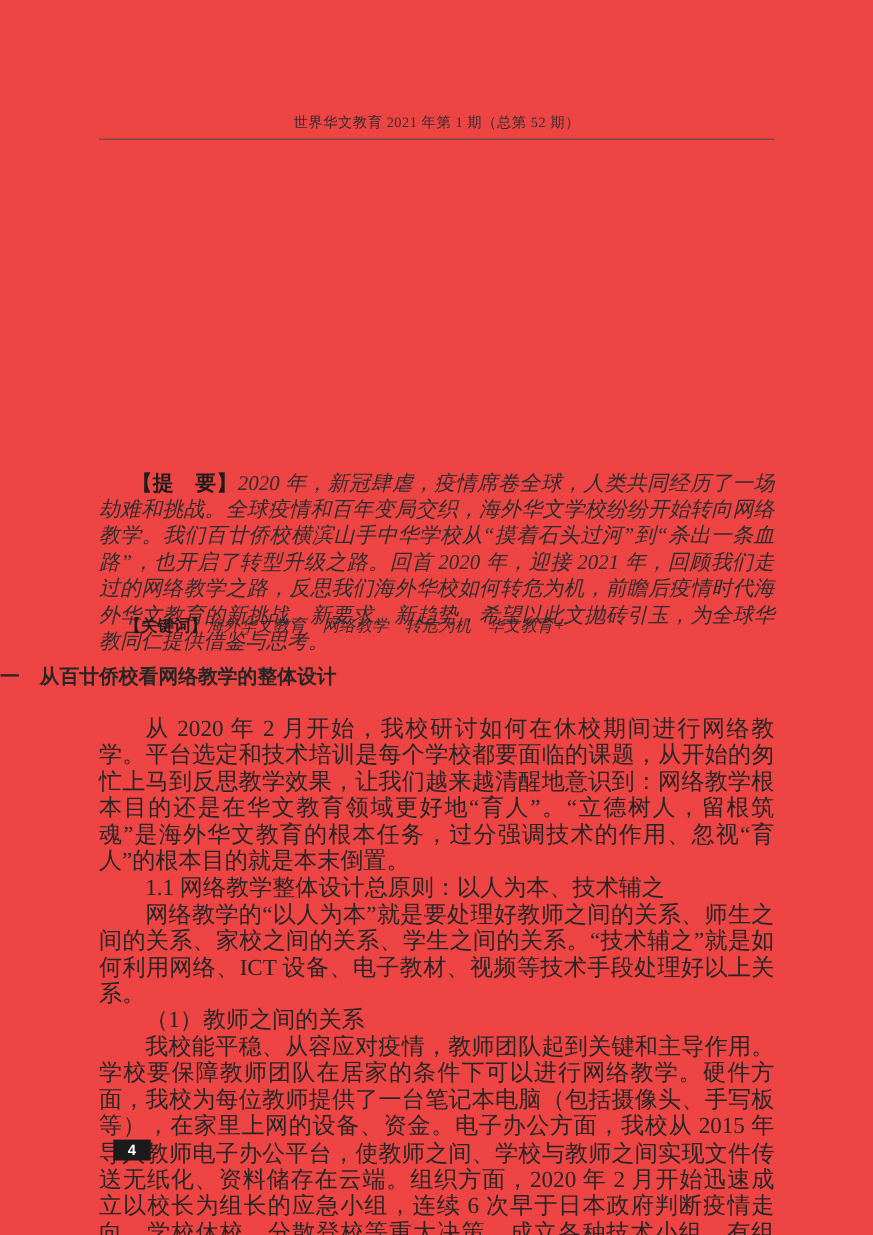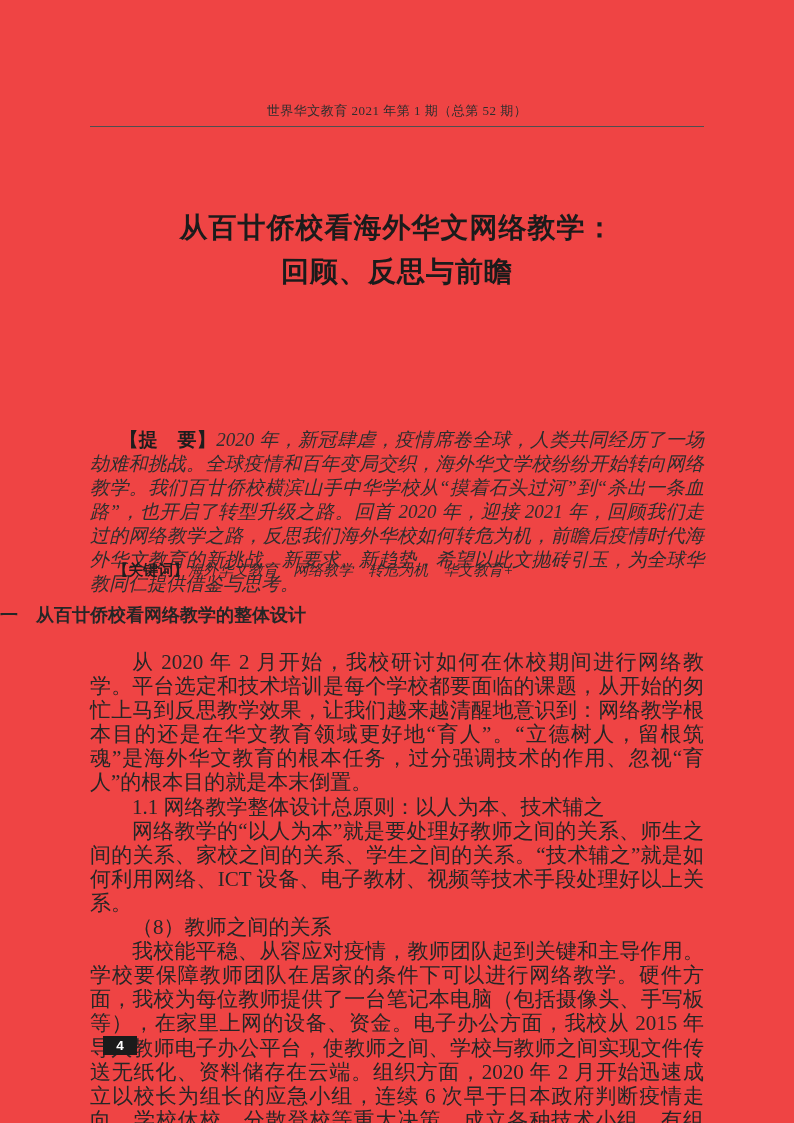--- a/index.html
+++ b/index.html
@@ -120,39 +120,35 @@
 </style>
 </head>
 <body>
 
 <div class="page">
 
   <div class="journal-header">世界华文教育 2021 年第 1 期（总第 52 期）</div>
 
   <div class="header-rule"></div>
 
-  <h1 class="article-title">
-    <span>从百廿侨校看海外华文网络教学：</span><br>
-    <span>回顾、反思与前瞻</span>
-  </h1>
 
 
   <div class="abstract-block">
     <span class="block-label">【提　要】</span><span>2020 年，新冠肆虐，疫情席卷全球，人类共同经历了一场劫难和挑战。全球疫情和百年变局交织，海外华文学校纷纷开始转向网络教学。我们百廿侨校横滨山手中华学校从“摸着石头过河”到“杀出一条血路”，也开启了转型升级之路。回首 2020 年，迎接 2021 年，回顾我们走过的网络教学之路，反思我们海外华校如何转危为机，前瞻后疫情时代海外华文教育的新挑战、新要求、新趋势，希望以此文抛砖引玉，为全球华教同仁提供借鉴与思考。</span>
   </div>
 
   <div class="keywords-line">
     <span class="block-label">【关键词】</span><span>海外华文教育　网络教学　转危为机　华文教育+</span>
   </div>
 
   <h2 class="section-heading">一　从百廿侨校看网络教学的整体设计</h2>
 
   <div class="body-text">
     <p>从 2020 年 2 月开始，我校研讨如何在休校期间进行网络教学。平台选定和技术培训是每个学校都要面临的课题，从开始的匆忙上马到反思教学效果，让我们越来越清醒地意识到：网络教学根本目的还是在华文教育领域更好地“育人”。“立德树人，留根筑魂”是海外华文教育的根本任务，过分强调技术的作用、忽视“育人”的根本目的就是本末倒置。</p>
     <p>1.1 网络教学整体设计总原则：以人为本、技术辅之</p>
     <p>网络教学的“以人为本”就是要处理好教师之间的关系、师生之间的关系、家校之间的关系、学生之间的关系。“技术辅之”就是如何利用网络、ICT 设备、电子教材、视频等技术手段处理好以上关系。</p>
-    <p>（8）教师之间的关系</p>
+    <p>（1）教师之间的关系</p>
     <p>我校能平稳、从容应对疫情，教师团队起到关键和主导作用。学校要保障教师团队在居家的条件下可以进行网络教学。硬件方面，我校为每位教师提供了一台笔记本电脑（包括摄像头、手写板等），在家里上网的设备、资金。电子办公方面，我校从 2015 年导入教师电子办公平台，使教师之间、学校与教师之间实现文件传送无纸化、资料储存在云端。组织方面，2020 年 2 月开始迅速成立以校长为组长的应急小组，连续 6 次早于日本政府判断疫情走向、学校休校、分散登校等重大决策。成立各种技术小组，有组织、有计划、有步骤地逐步解决教师实际网络教学面临的技术难题。</p>
   </div>
 
   <div class="page-number-badge">4</div>
 
 </div>
 
 </body></html>

